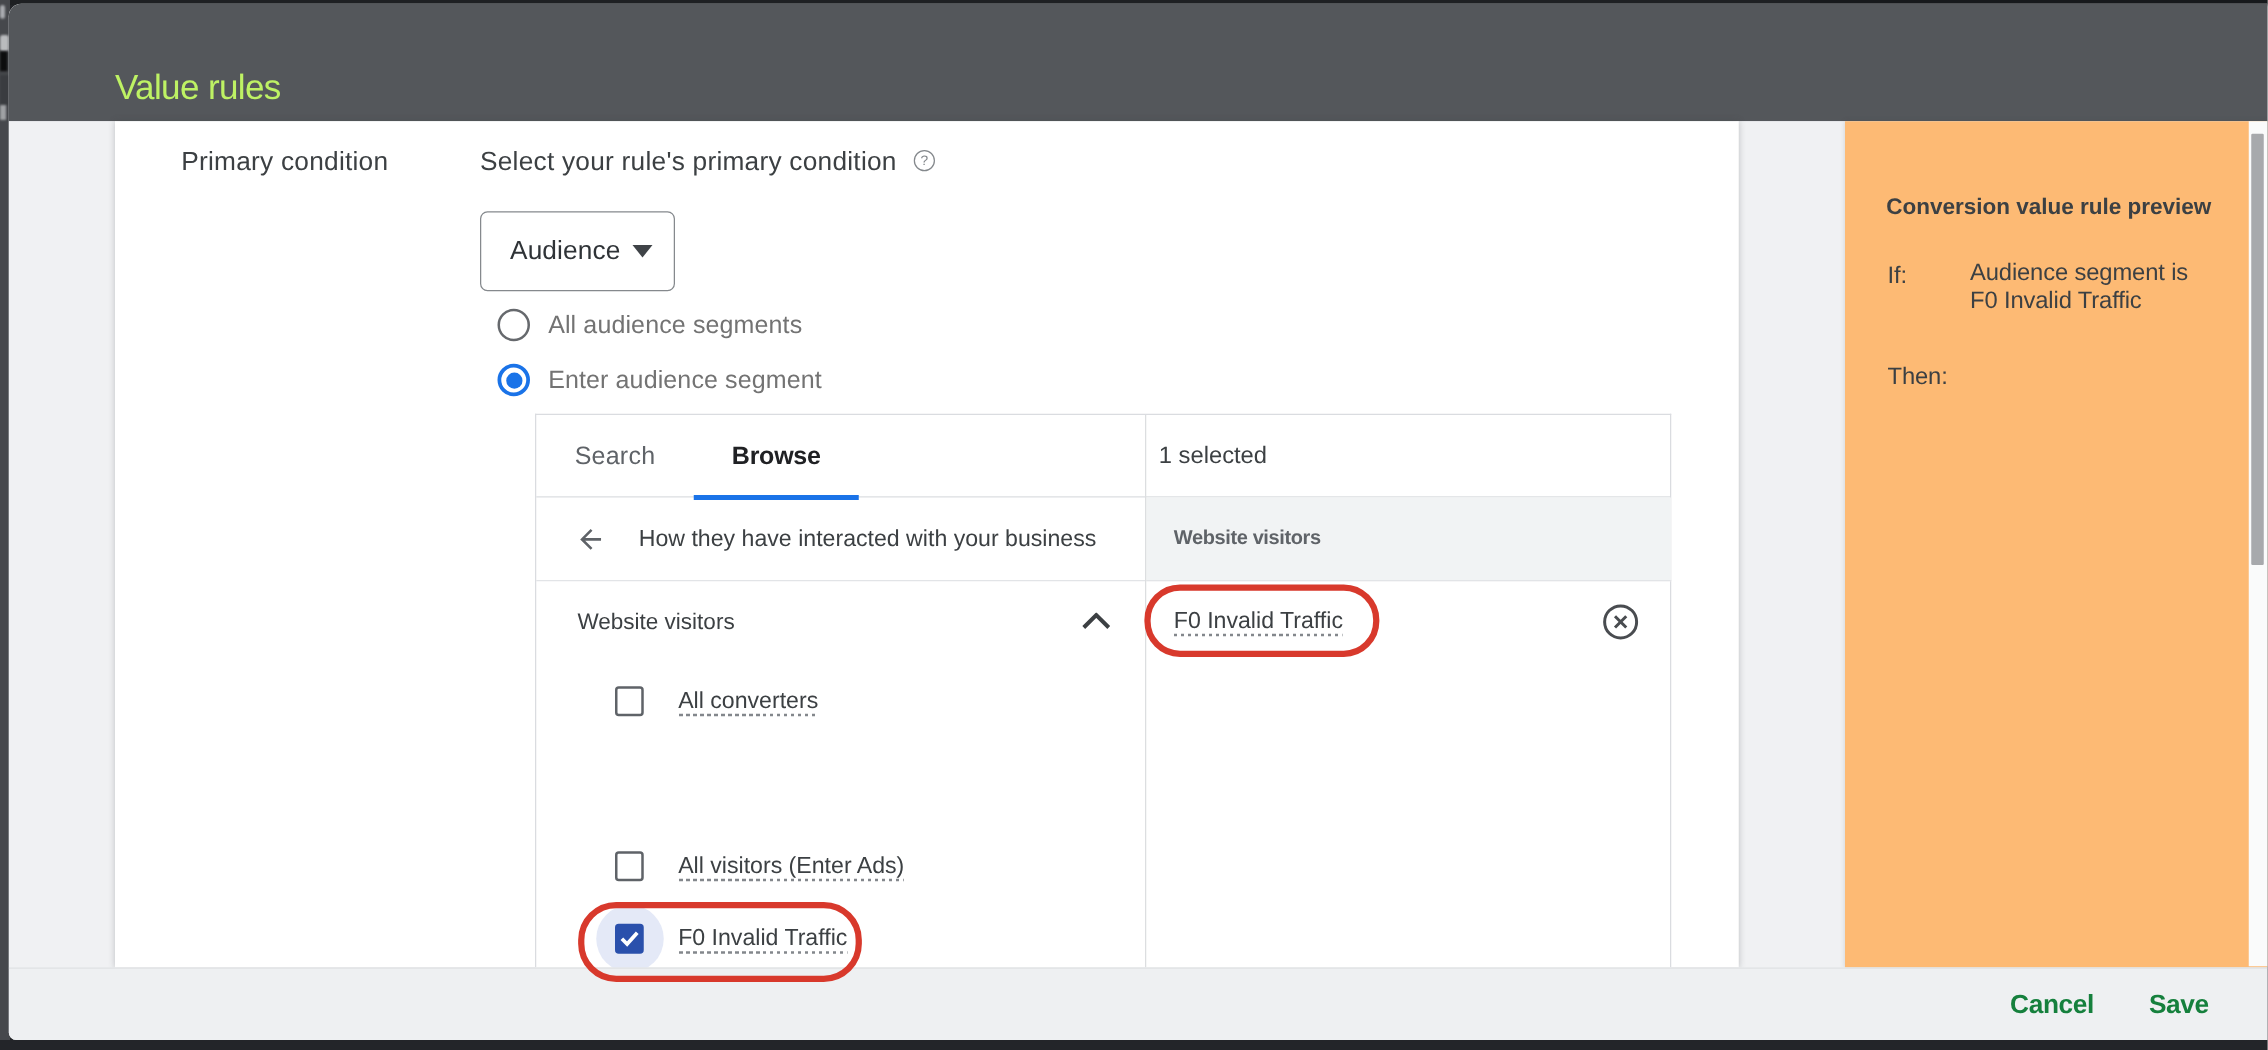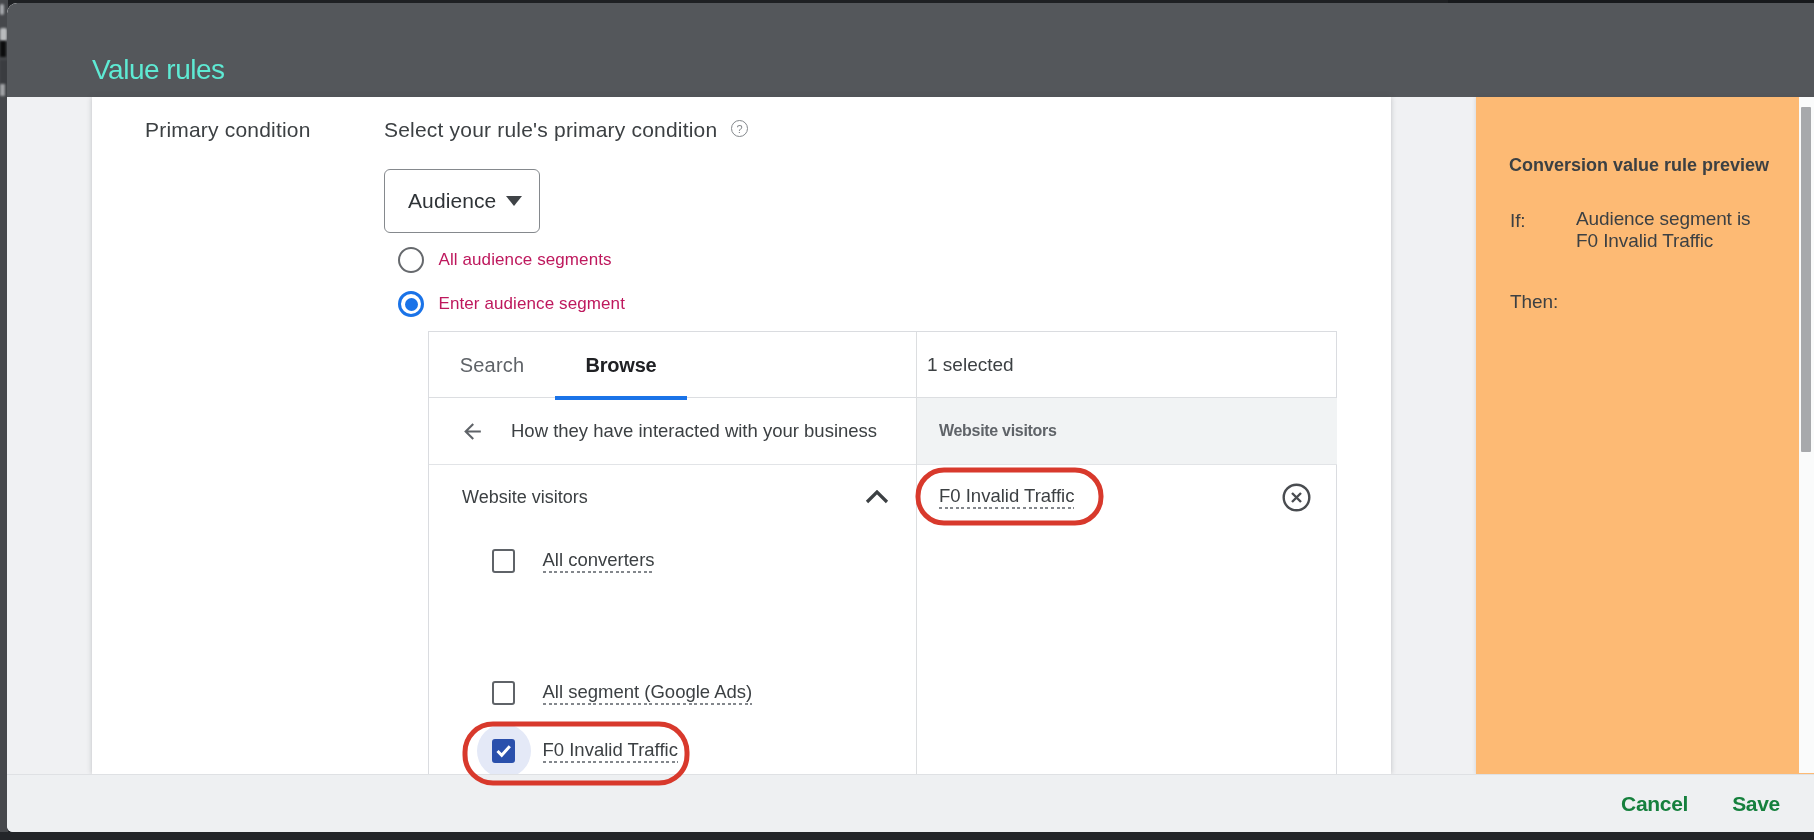--- a/index.html
+++ b/index.html
@@ -33,21 +33,21 @@
   }
   #dialog-header {
     position:absolute; left:0; top:0; width:100%; height:94px;
     background:#54575b;
     border-radius:10px 0 0 0;
     display:flex; align-items:center;
   }
   #dialog-title {
     margin-left:85px;
     font-size:28px; letter-spacing:-.5px;
-    color:#5eead4;
+    color:#bef264;
     margin-top:40px;
   }
   #dialog-body {
     position:absolute; left:0; top:94px; width:100%; height:677px;
     background:#f0f1f3;
     padding-left:20px;
   }
 
   
   #form-card {
@@ -84,21 +84,21 @@
   #radio-row-all   { top:149px; }
   #radio-row-enter { top:193px; }
   .radio-outer {
     width:26px; height:26px; border-radius:50%;
     border:2.5px solid #66696d; background:#fff;
     flex:0 0 auto;
     display:flex; align-items:center; justify-content:center;
   }
   .radio-row.selected .radio-outer { border-color:#1a73e8; border-width:3px; }
   .radio-dot { width:13px; height:13px; border-radius:50%; background:#1a73e8; }
-  .radio-label { margin-left:14.5px; font-size:17px; letter-spacing:.1px; color:#be185d; }
+  .radio-label { margin-left:14.5px; font-size:20px; letter-spacing:.1px; color:#737373; }
 
   
   #picker-panel {
     position:absolute; left:336px; top:234px; width:909px; height:443px;
     background:#fff;
     border-top:1px solid #dadce0; border-left:1px solid #dadce0; border-right:1px solid #dadce0;
   }
   #picker-divider { position:absolute; left:487px; top:0; width:1px; height:100%; background:#dcdee0; }
   #picker-tabs-row {
     position:absolute; left:0; top:0; width:100%; height:66px;
@@ -198,21 +198,21 @@
     background:#eef0f2;
     border-top:1px solid #dfe1e4;
     display:flex; align-items:center; justify-content:flex-end;
   }
   .action-btn {
     background:none; border:none;
     font-family:inherit; font-size:21px; font-weight:bold; letter-spacing:-.3px;
     color:#15803d; cursor:pointer;
   }
   #cancel-button { margin-right:44px; }
-  #save-button   { margin-right:34px; }
+  #save-button   { margin-right:47px; }
 
   
   #scrollbar-track { left:1799px; top:97px; width:15px; height:676px; background:#fafbfb; }
   #scrollbar-thumb { position:absolute; left:2px; top:10px; width:10px; height:345px; background:#a7a9ac; border-radius:1px; }
 
   
   #annotations { left:0; top:0; width:1814px; height:840px; pointer-events:none; z-index:60; }
 </style>
 </head>
 <body>
@@ -287,21 +287,21 @@
               <path d="M2 12 L12 2 L22 12" fill="none" stroke="#3c4043" stroke-width="3.2"></path>
             </svg>
         </div>
 
         <div class="cb-row" id="cb-row-0">
           <span class="cb-box"></span>
           <span class="cb-label">All converters</span>
         </div>
         <div class="cb-row" id="cb-row-2">
           <span class="cb-box"></span>
-          <span class="cb-label">All segment (Google Ads)</span>
+          <span class="cb-label">All visitors (Enter Ads)</span>
         </div>
         <div class="cb-row checked" id="cb-row-3">
           <span class="cb-ripple"></span>
           <span class="cb-box">
             <svg class="cb-check" viewBox="0 0 21 21">
                 <path d="M4.5 11 L8.7 15.2 L16.8 6.2" fill="none" stroke="#fff" stroke-width="3"></path>
               </svg>
           </span>
           <span class="cb-label">F0 Invalid Traffic</span>
         </div>

